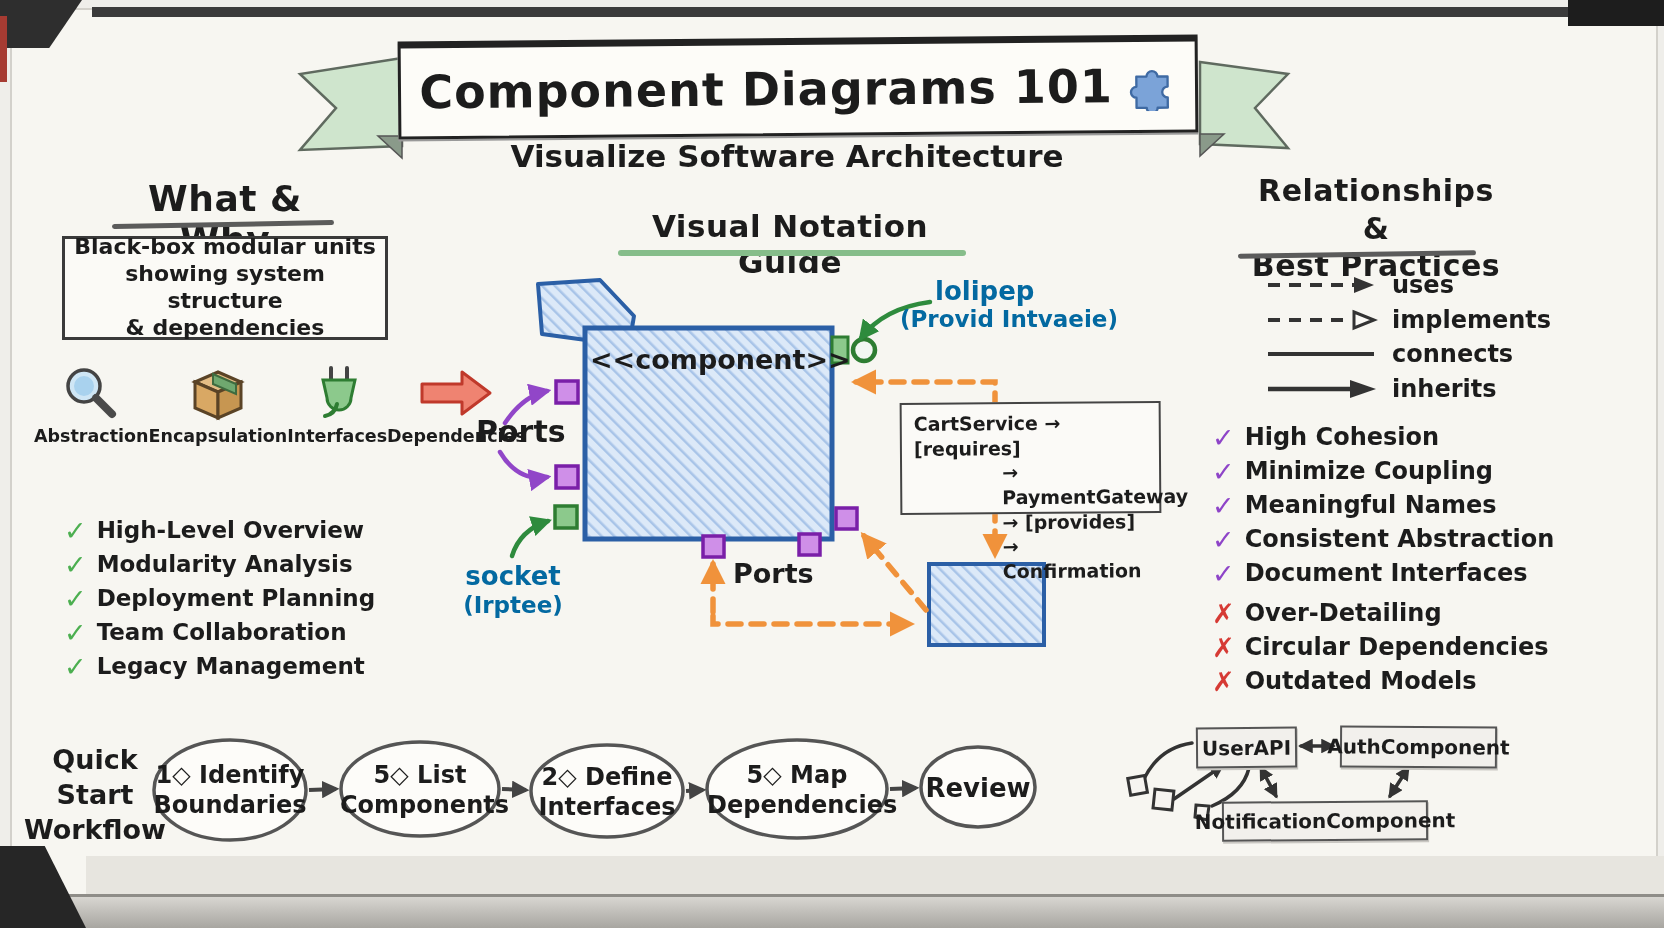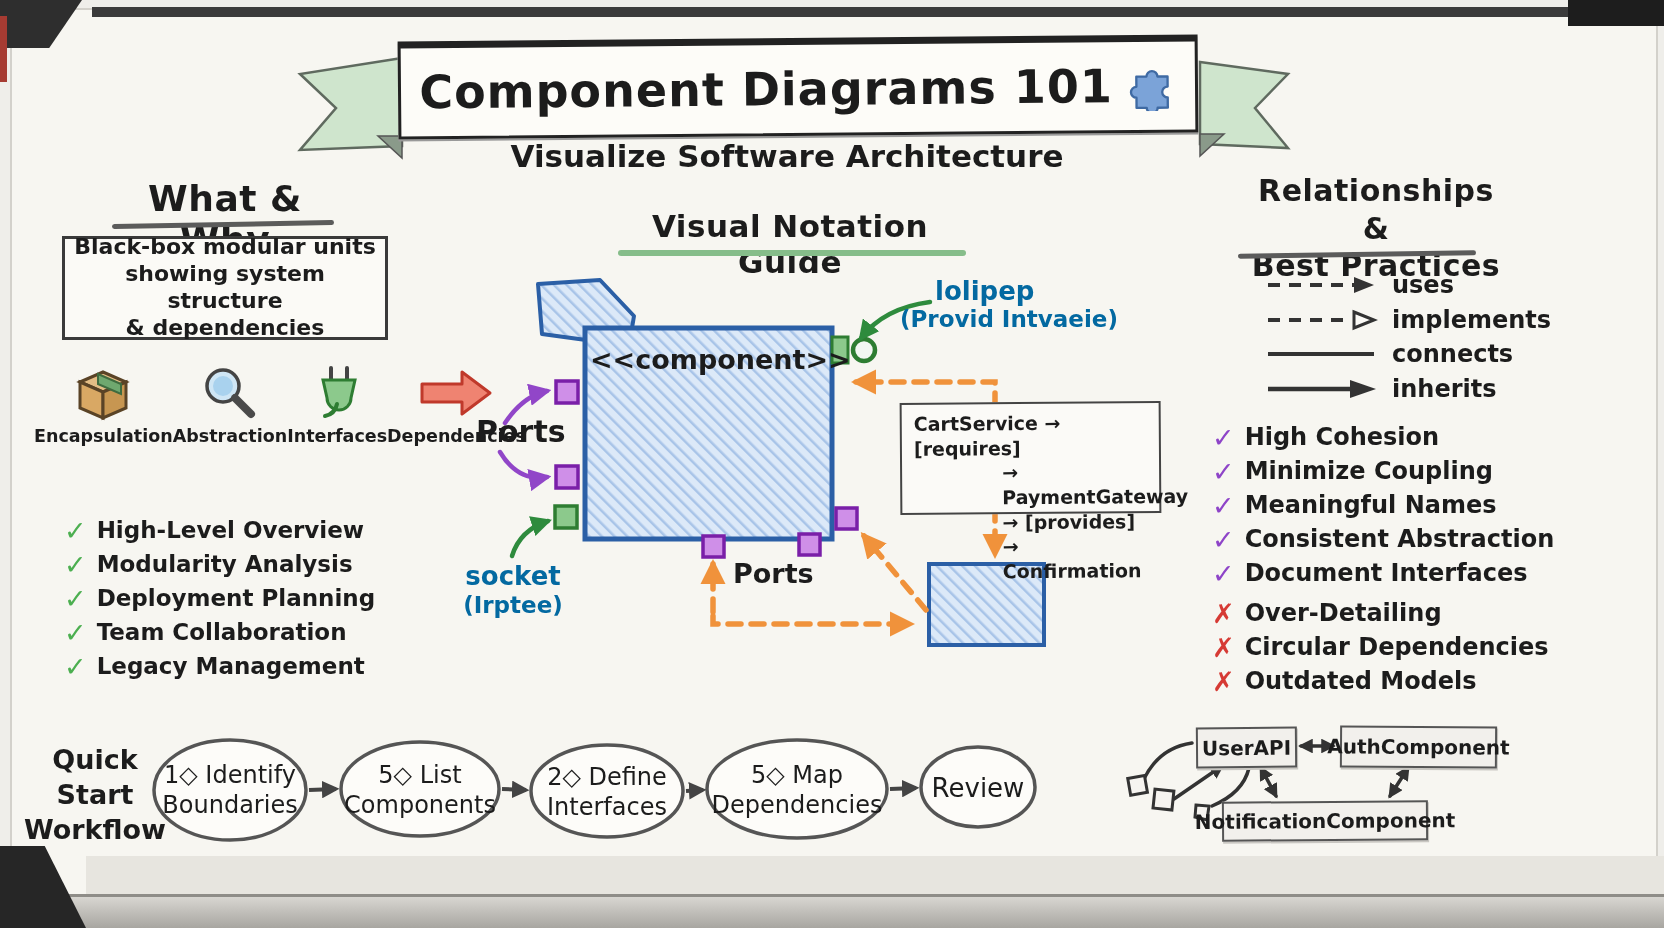--- a/index.html
+++ b/index.html
@@ -30,21 +30,21 @@
   .ck-green{color:#4caf50;} .ck-purple{color:#8e44c8;} .ck-red{color:#d63a34;}
   .iconrow{display:flex;justify-content:space-between;width:392px;}
   .iconcell{display:flex;flex-direction:column;align-items:center;}
   .iconlabel{font-size:17.5px;font-weight:bold;margin-top:4px;white-space:nowrap;}
   .cartbox{background:#fbfaf7;border:2.5px solid #444;transform:rotate(-.4deg);
            font-size:19px;font-weight:bold;line-height:1.3;padding:7px 0 5px 12px;}
   .cartbox .ind{padding-left:88px;}
   .greenlbl{color:#0369a1;font-weight:bold;}
   .stepbox{background:#f2f0ec;border:2.5px solid #555;display:flex;align-items:center;
            justify-content:center;font-size:20px;font-weight:bold;box-shadow:1px 2px 0 #c9c7c2;}
-  .elabel{position:absolute;text-align:center;font-weight:normal;font-size:24px;line-height:1.25;z-index:3;}
+  .elabel{position:absolute;text-align:center;font-weight:bold;font-size:24px;line-height:1.25;z-index:3;}
   .legendrow{display:flex;align-items:center;height:34.5px;}
   .legendrow svg{flex:0 0 auto;}
   .legendlbl{font-size:24px;font-weight:bold;margin-left:14px;}
 </style>
 </head>
 <body>
 
 <div id="stage">
 
   <div class="board"></div>
@@ -167,35 +167,35 @@
   <div class="abs z3 underline" style="left:112px;top:222px;width:222px;transform:rotate(-1deg);"></div>
 
   <div class="abs z3 descbox" style="left:62px;top:236px;width:320px;height:98px;">
     <span>Black-box modular units</span>
     <span>showing system structure</span>
     <span>&amp; dependencies</span>
   </div>
 
   <div class="abs z3 iconrow" style="left:34px;top:364px;">
     <div class="iconcell">
+      <svg width="62" height="58" viewBox="0 0 62 58">
+        <circle cx="24" cy="22" r="16" fill="#cfe6f5" stroke="#444" stroke-width="3.5"></circle>
+        <circle cx="24" cy="22" r="10" fill="#a9d2ee" stroke="none"></circle>
+        <line x1="36" y1="34" x2="52" y2="50" stroke="#4a4a4a" stroke-width="8" stroke-linecap="round"></line>
+      </svg>
+      <div class="iconlabel">Abstraction</div>
+    </div>
+    <div class="iconcell">
       <svg width="70" height="58" viewBox="0 0 70 58">
         <polygon points="12,18 35,8 58,18 35,28" fill="#e4bd85" stroke="#5a4326" stroke-width="3"></polygon>
         <polygon points="12,18 35,28 35,54 12,44" fill="#d9a864" stroke="#5a4326" stroke-width="3"></polygon>
         <polygon points="58,18 35,28 35,54 58,44" fill="#c79651" stroke="#5a4326" stroke-width="3"></polygon>
         <polygon points="30,10 53,20 53,30 30,20" fill="#6fa86f" stroke="#3f6b3f" stroke-width="2"></polygon>
       </svg>
       <div class="iconlabel">Encapsulation</div>
-    </div>
-    <div class="iconcell">
-      <svg width="62" height="58" viewBox="0 0 62 58">
-        <circle cx="24" cy="22" r="16" fill="#cfe6f5" stroke="#444" stroke-width="3.5"></circle>
-        <circle cx="24" cy="22" r="10" fill="#a9d2ee" stroke="none"></circle>
-        <line x1="36" y1="34" x2="52" y2="50" stroke="#4a4a4a" stroke-width="8" stroke-linecap="round"></line>
-      </svg>
-      <div class="iconlabel">Abstraction</div>
     </div>
     <div class="iconcell">
       <svg width="56" height="58" viewBox="0 0 56 58">
         <line x1="22" y1="4" x2="22" y2="16" stroke="#444" stroke-width="4" stroke-linecap="round"></line>
         <line x1="38" y1="4" x2="38" y2="16" stroke="#444" stroke-width="4" stroke-linecap="round"></line>
         <path d="M14,16 h32 l-4,18 a12,12 0 0 1 -24,0 z" fill="#8cc98c" stroke="#2e7d32" stroke-width="3"></path>
         <path d="M28,40 q-2,10 -12,12" fill="none" stroke="#2e7d32" stroke-width="4" stroke-linecap="round"></path>
       </svg>
       <div class="iconlabel">Interfaces</div>
     </div>

